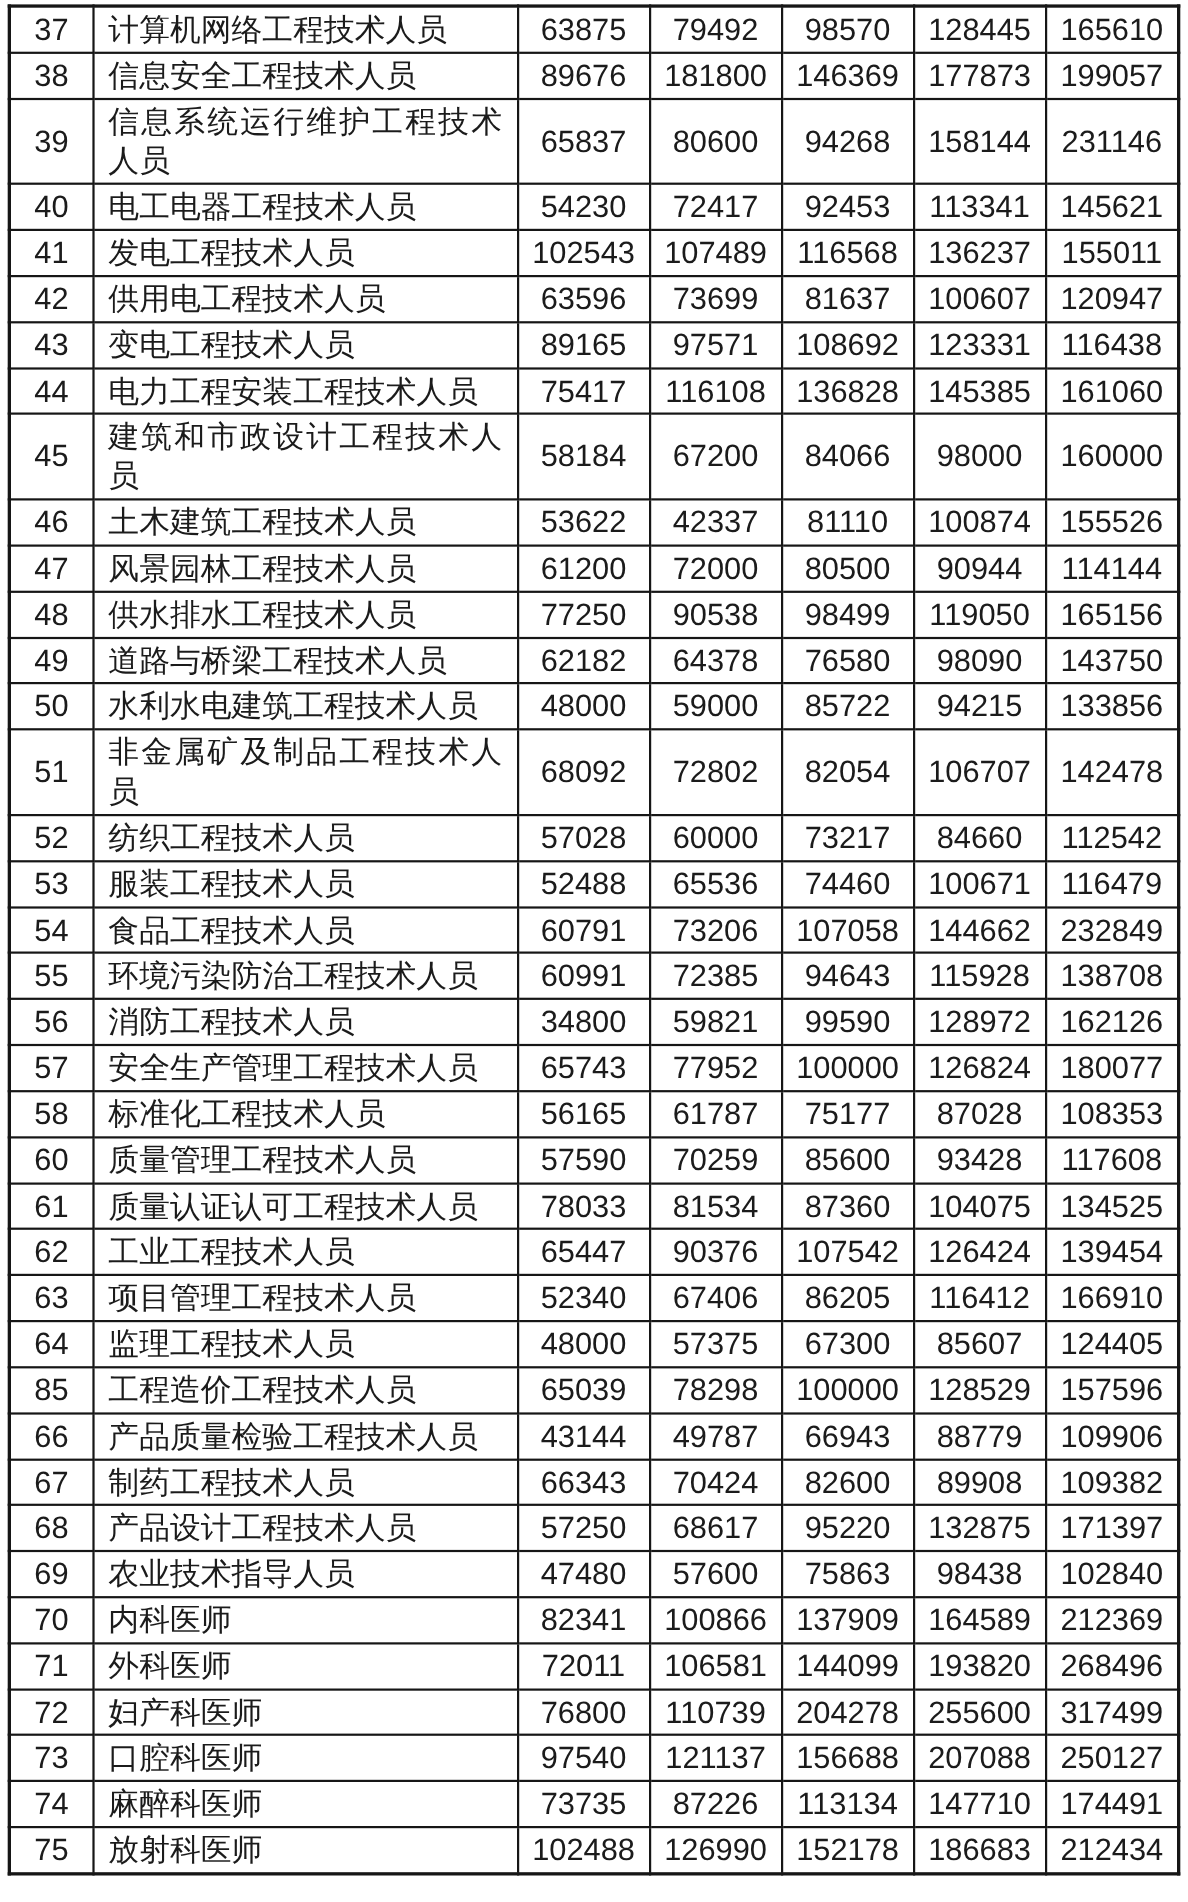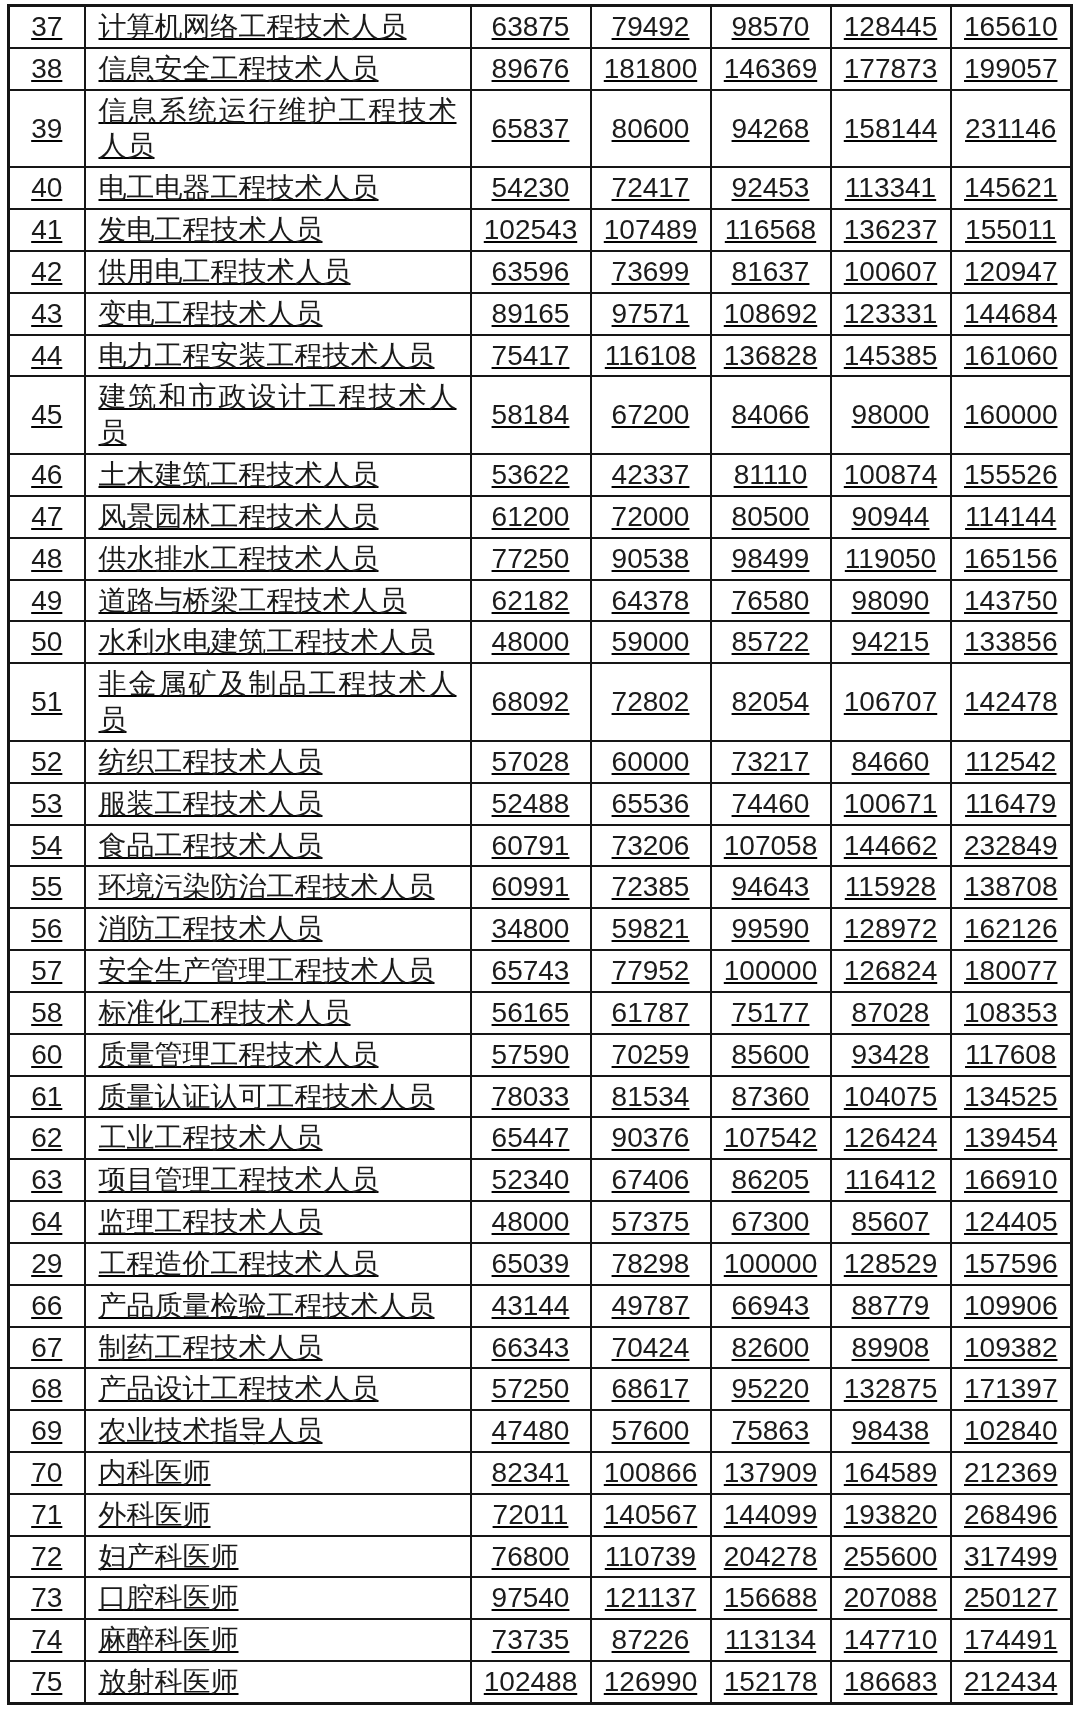--- a/index.html
+++ b/index.html
@@ -35,21 +35,20 @@
     overflow: hidden;
   }
   table.salary-table td.occ {
     text-align: justify;
     text-align-last: left;
     -moz-text-align-last: left;
     padding: 2px 13px;
   }
   table.salary-table tr {
     height: 40px;
-    text-decoration: underline;
   }
   table.salary-table tr.tall {
     height: 60px;
   }
 </style>
 </head>
 <body>
 
 <div class="page">
   <table class="salary-table">
@@ -117,21 +116,21 @@
           <td>100607</td>
           <td>120947</td>
         </tr>
         <tr>
           <td>43</td>
           <td class="occ">变电工程技术人员</td>
           <td>89165</td>
           <td>97571</td>
           <td>108692</td>
           <td>123331</td>
-          <td>144684</td>
+          <td>116438</td>
         </tr>
         <tr>
           <td>44</td>
           <td class="occ">电力工程安装工程技术人员</td>
           <td>75417</td>
           <td>116108</td>
           <td>136828</td>
           <td>145385</td>
           <td>161060</td>
         </tr>
@@ -300,21 +299,21 @@
         <tr>
           <td>64</td>
           <td class="occ">监理工程技术人员</td>
           <td>48000</td>
           <td>57375</td>
           <td>67300</td>
           <td>85607</td>
           <td>124405</td>
         </tr>
         <tr>
-          <td>29</td>
+          <td>85</td>
           <td class="occ">工程造价工程技术人员</td>
           <td>65039</td>
           <td>78298</td>
           <td>100000</td>
           <td>128529</td>
           <td>157596</td>
         </tr>
         <tr>
           <td>66</td>
           <td class="occ">产品质量检验工程技术人员</td>
@@ -357,21 +356,21 @@
           <td>82341</td>
           <td>100866</td>
           <td>137909</td>
           <td>164589</td>
           <td>212369</td>
         </tr>
         <tr>
           <td>71</td>
           <td class="occ">外科医师</td>
           <td>72011</td>
-          <td>140567</td>
+          <td>106581</td>
           <td>144099</td>
           <td>193820</td>
           <td>268496</td>
         </tr>
         <tr>
           <td>72</td>
           <td class="occ">妇产科医师</td>
           <td>76800</td>
           <td>110739</td>
           <td>204278</td>

